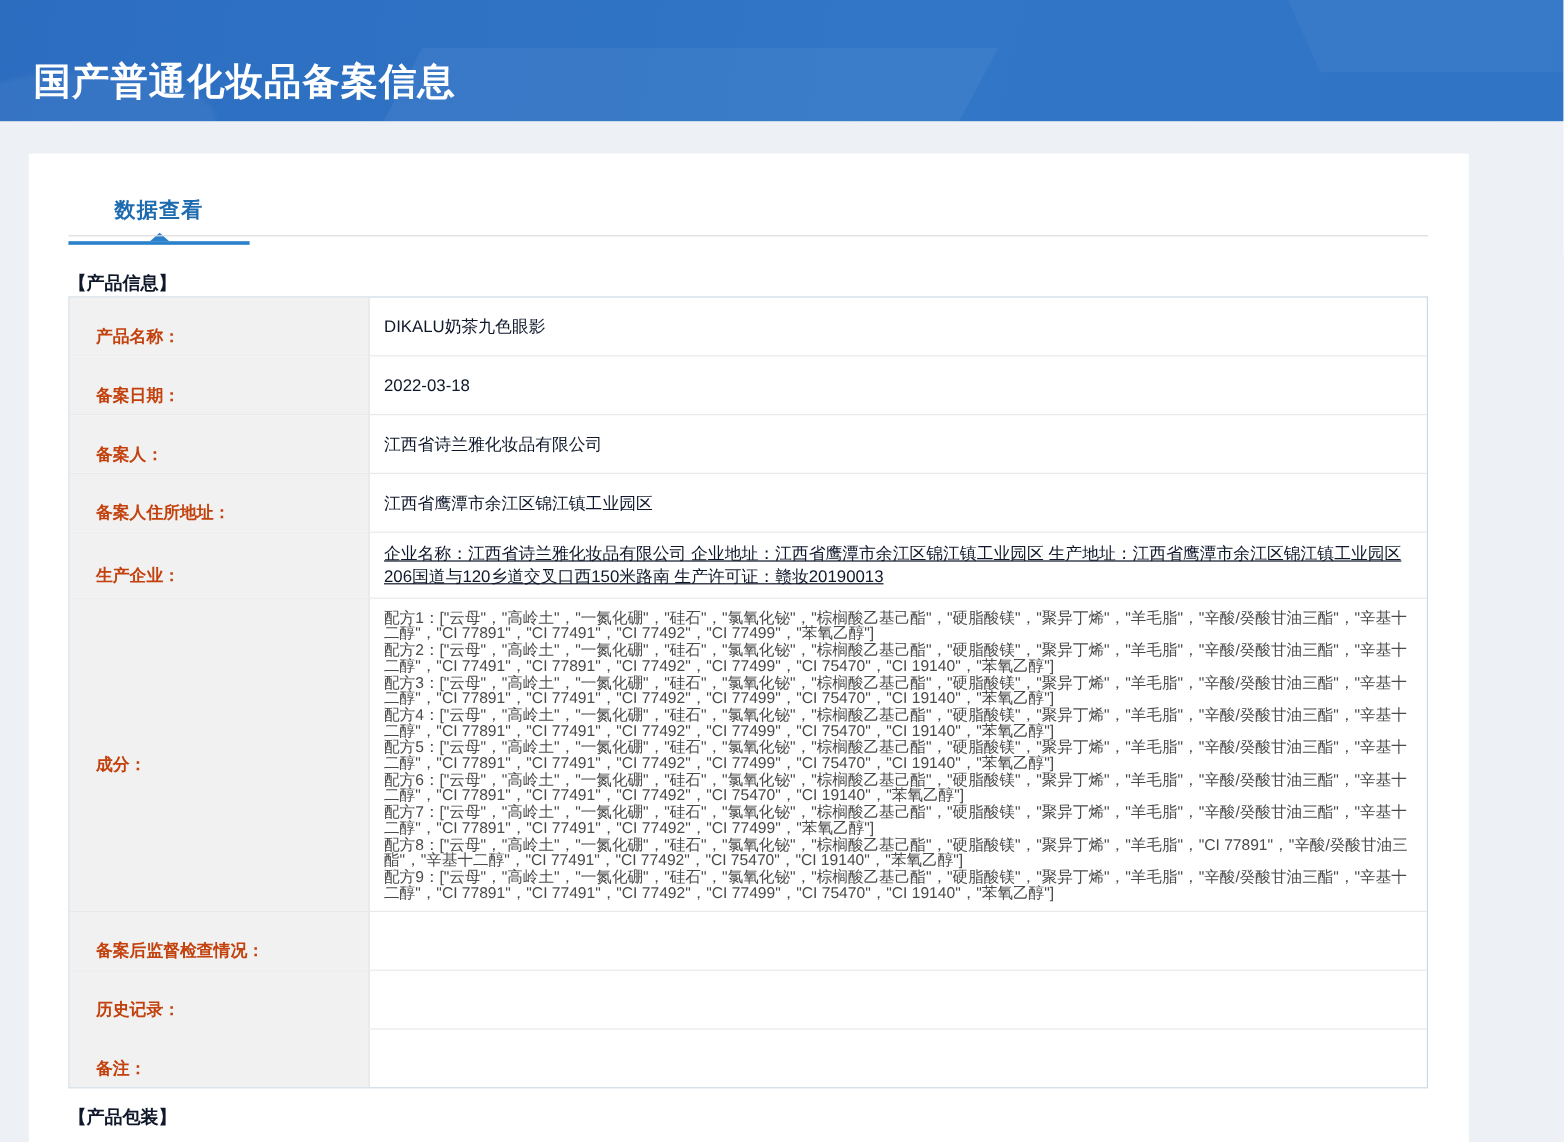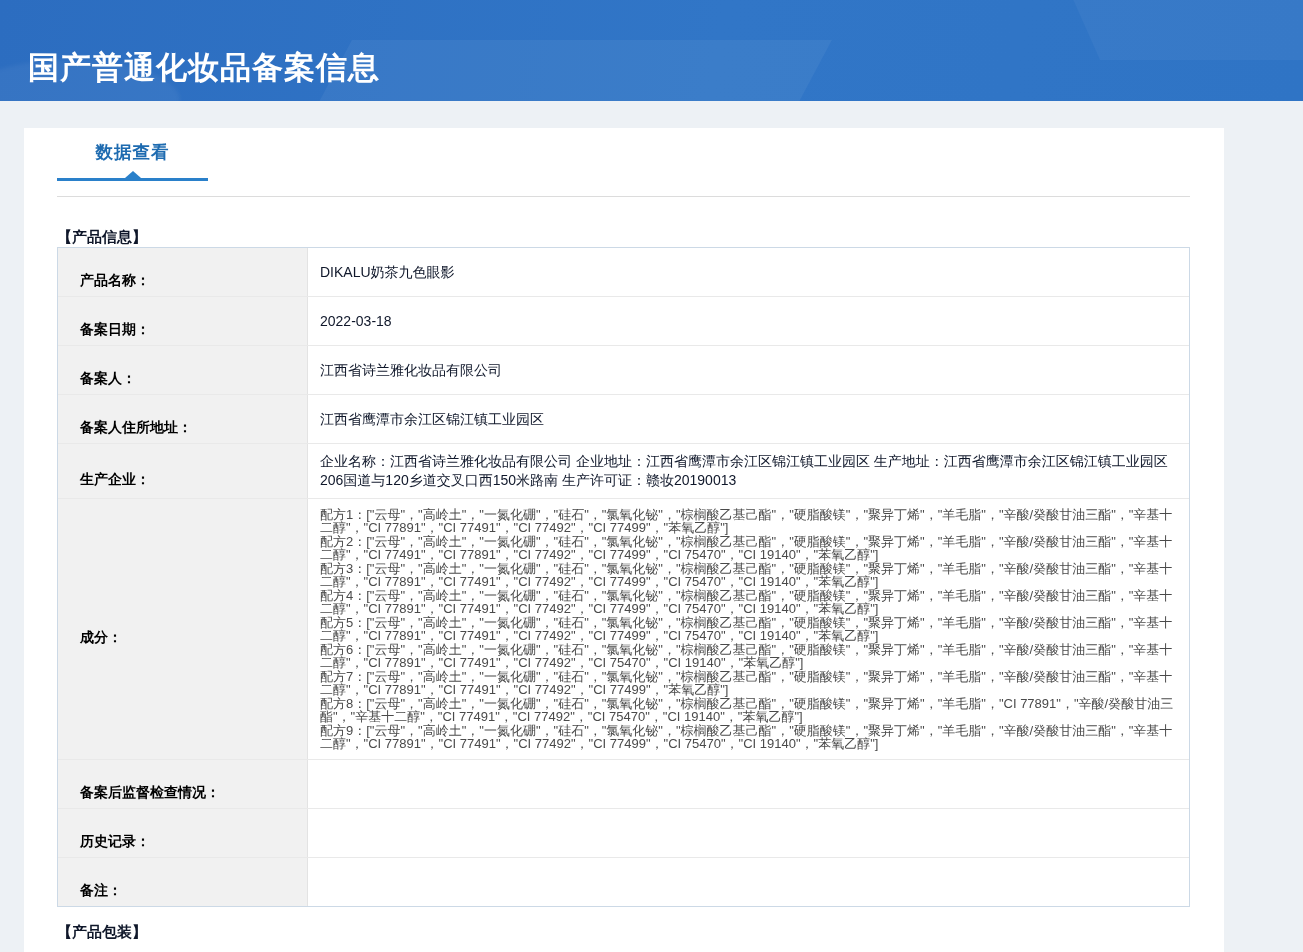--- a/index.html
+++ b/index.html
@@ -31,21 +31,21 @@
     position:relative; z-index:2;
     padding:13px 0 0 28px; color:#ffffff;
     font-size:31px; font-weight:600; letter-spacing:1px;margin-top:34px;
   }
   
   .card {
     width:1200px; margin:27px 0 0 24px; min-height:824px;
     background:#ffffff; padding:0 34px 24px 33px;
   }
   
-  .tabbar { position:relative; padding-top:12px; height:71px;font-family:Liberation Serif, serif; }
+  .tabbar { position:relative; padding-top:35px; height:71px;font-family:Liberation Serif, serif; }
   .tabbar-line {
     position:absolute; left:0; right:0; bottom:2px; height:1px; background:#dcdcdc;
   }
   .tab {
     position:relative; display:inline-block; width:151px; height:41px;
     text-align:center; cursor:pointer;
   }
   .tab-label {
     font-size:17.5px; font-weight:bold; color:#1e6bb0; letter-spacing:1px;
   }
@@ -65,27 +65,27 @@
   .section-title.product { margin:29px 0 2px 0; }
   .section-title.packaging { margin:16px 0 0 0; }
   
   .info-table { border:1px solid #ccd9e6; }
   .row { display:flex; align-items:stretch; border-bottom:1px solid #e9e9e9; min-height:40px; }
   .row:last-child { border-bottom:none; }
   .cell.label {
     flex:0 0 250px; display:flex; align-items:center;
     background:#f1f1f1; border-right:1px solid #e3e3e3;
     padding:24px 10px 6px 22px;
-    font-size:14px; font-weight:bold; color:#000000;
+    font-size:14px; font-weight:bold; color:#c2410c;
   }
   .cell.value {
     flex:1; display:flex; align-items:center;
     padding:8px 12px; font-size:14px; color:#0f172a; line-height:1.35;
   }
-  .cell.value.link-text { cursor:pointer; }
+  .cell.value.link-text { text-decoration:underline; cursor:pointer; }
   .cell.value.ingredients {
     display:block; padding:9px 12px 8px 12px;
     font-size:13px; line-height:13.5px; color:#4a4a4a;
   }
   .formula-line { word-break:break-all; }
   
   .pack-row { margin-top:22px; padding-left:86px; font-size:14.5px; color:#333; }
   .pack-item { display:inline-block; }
   .pack-item + .pack-item { margin-left:55px; }
   .pack-label { color:#333; }

